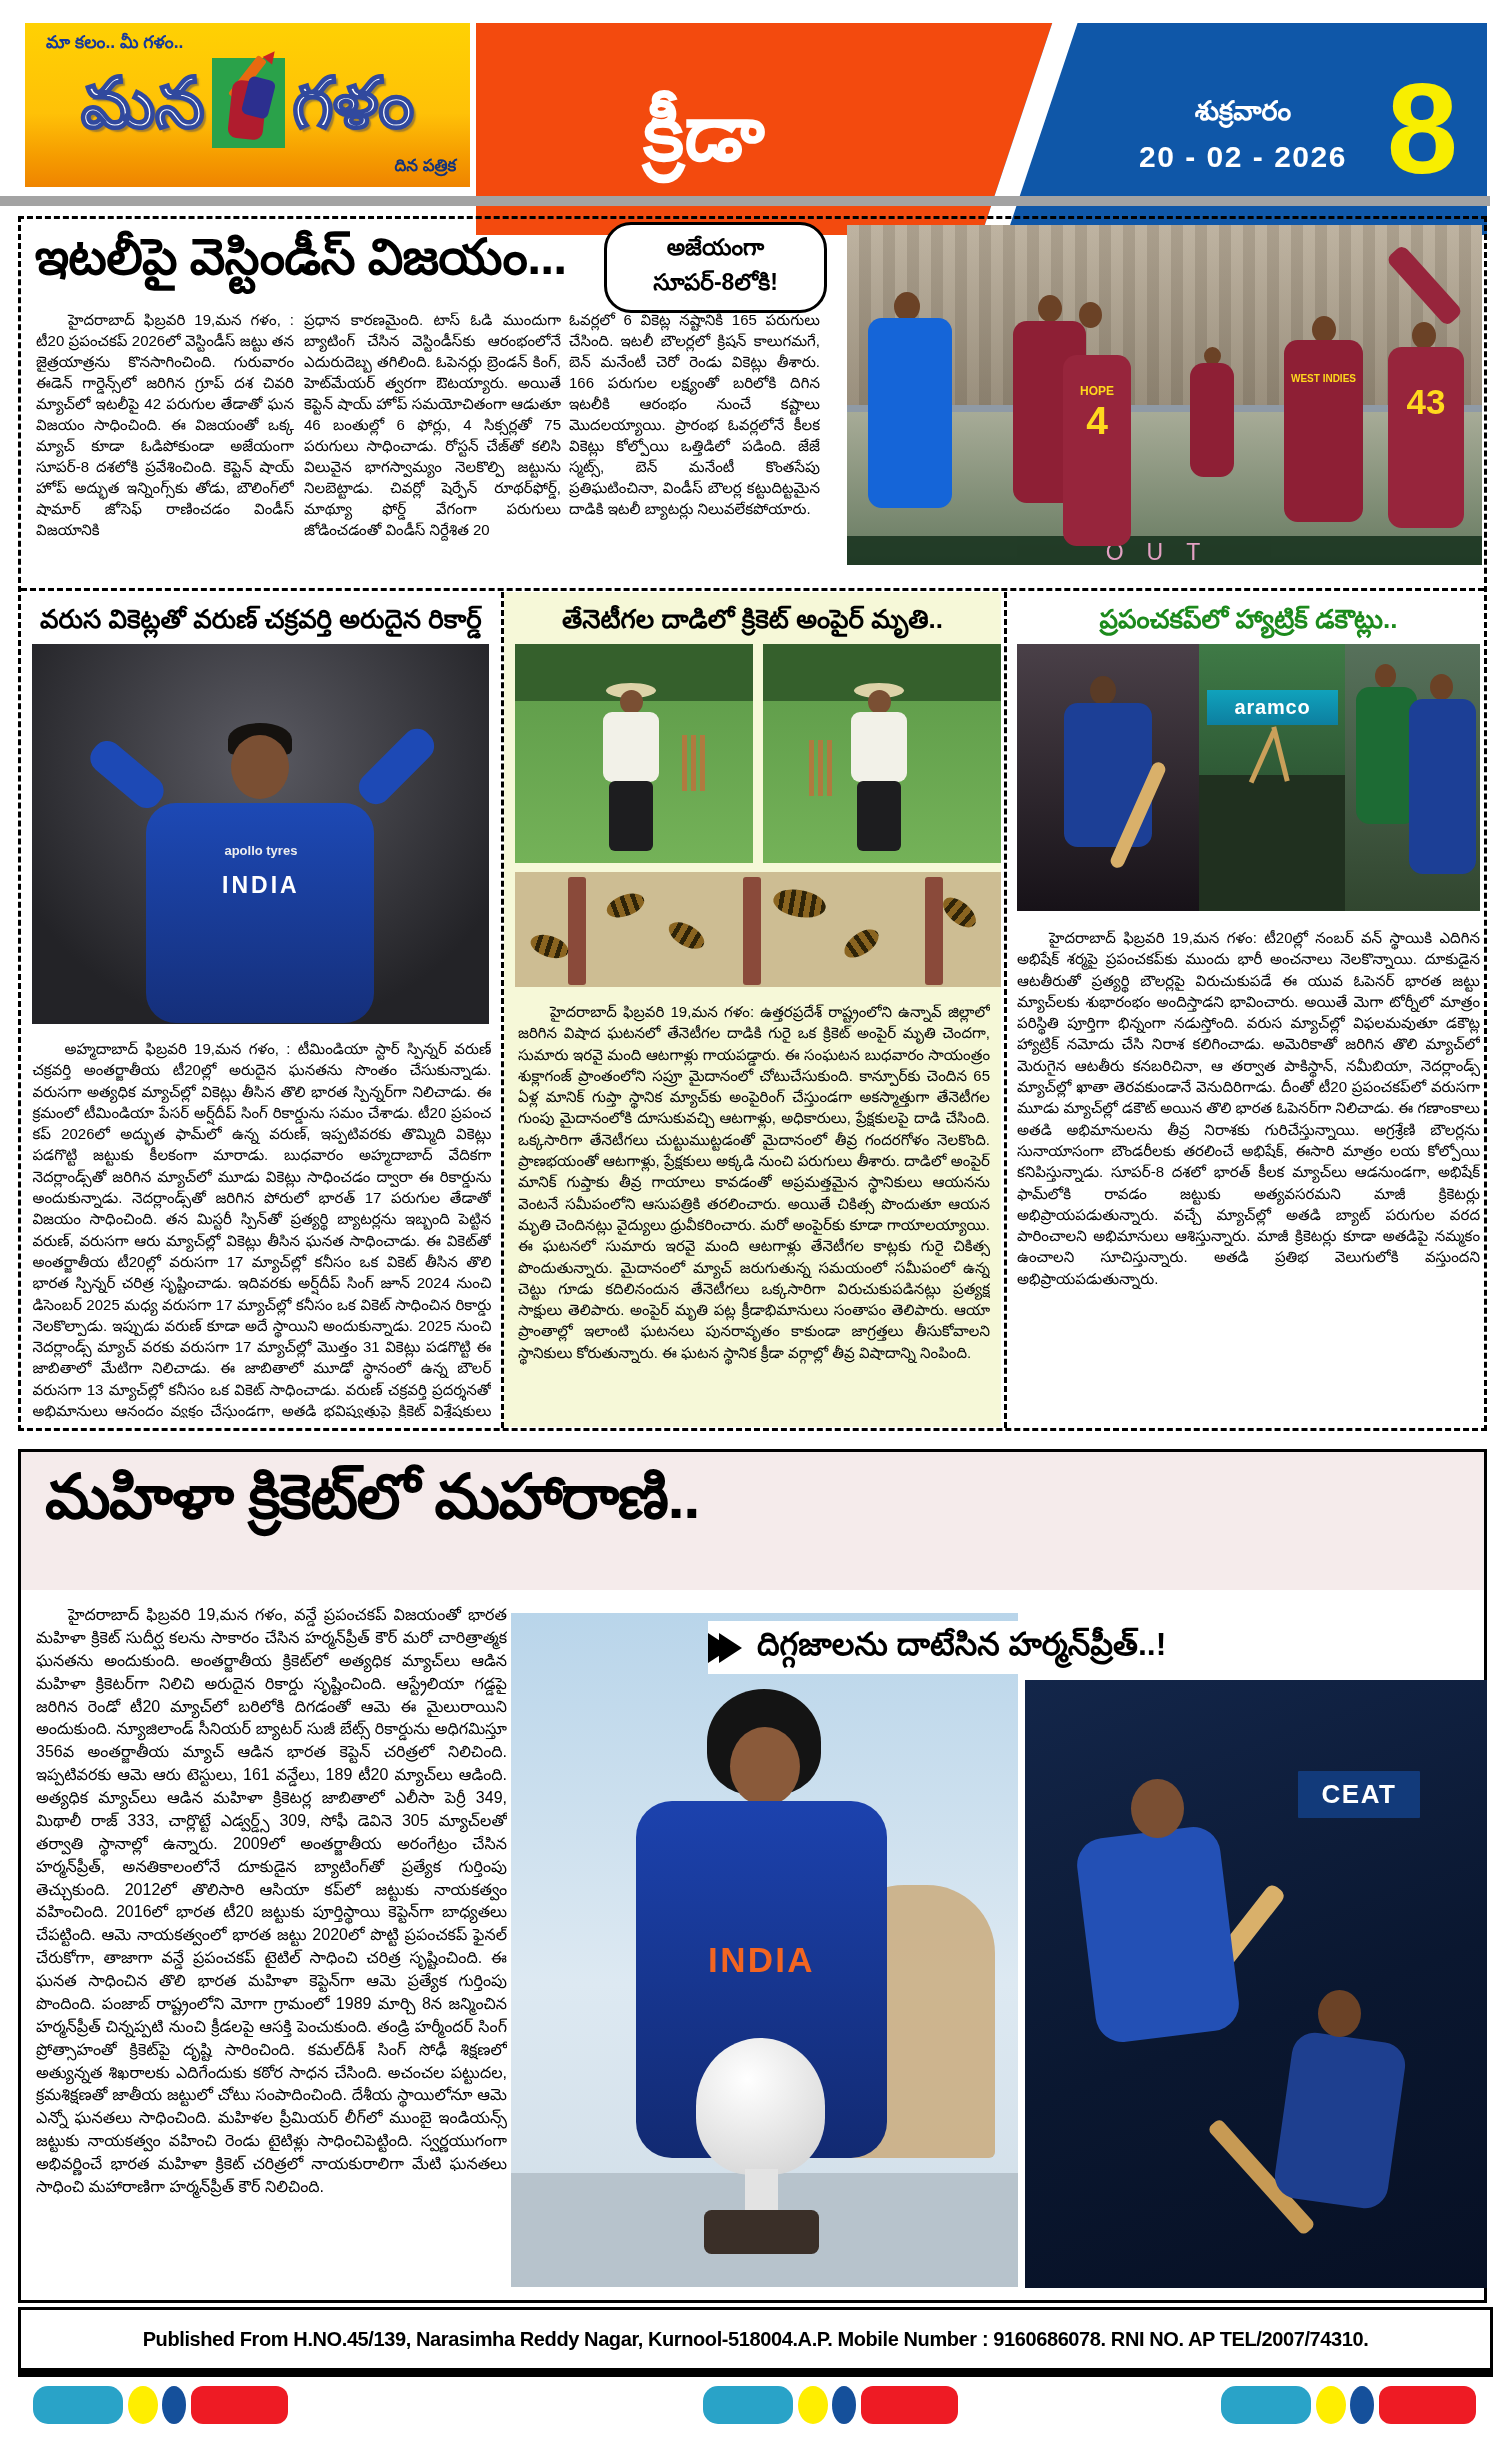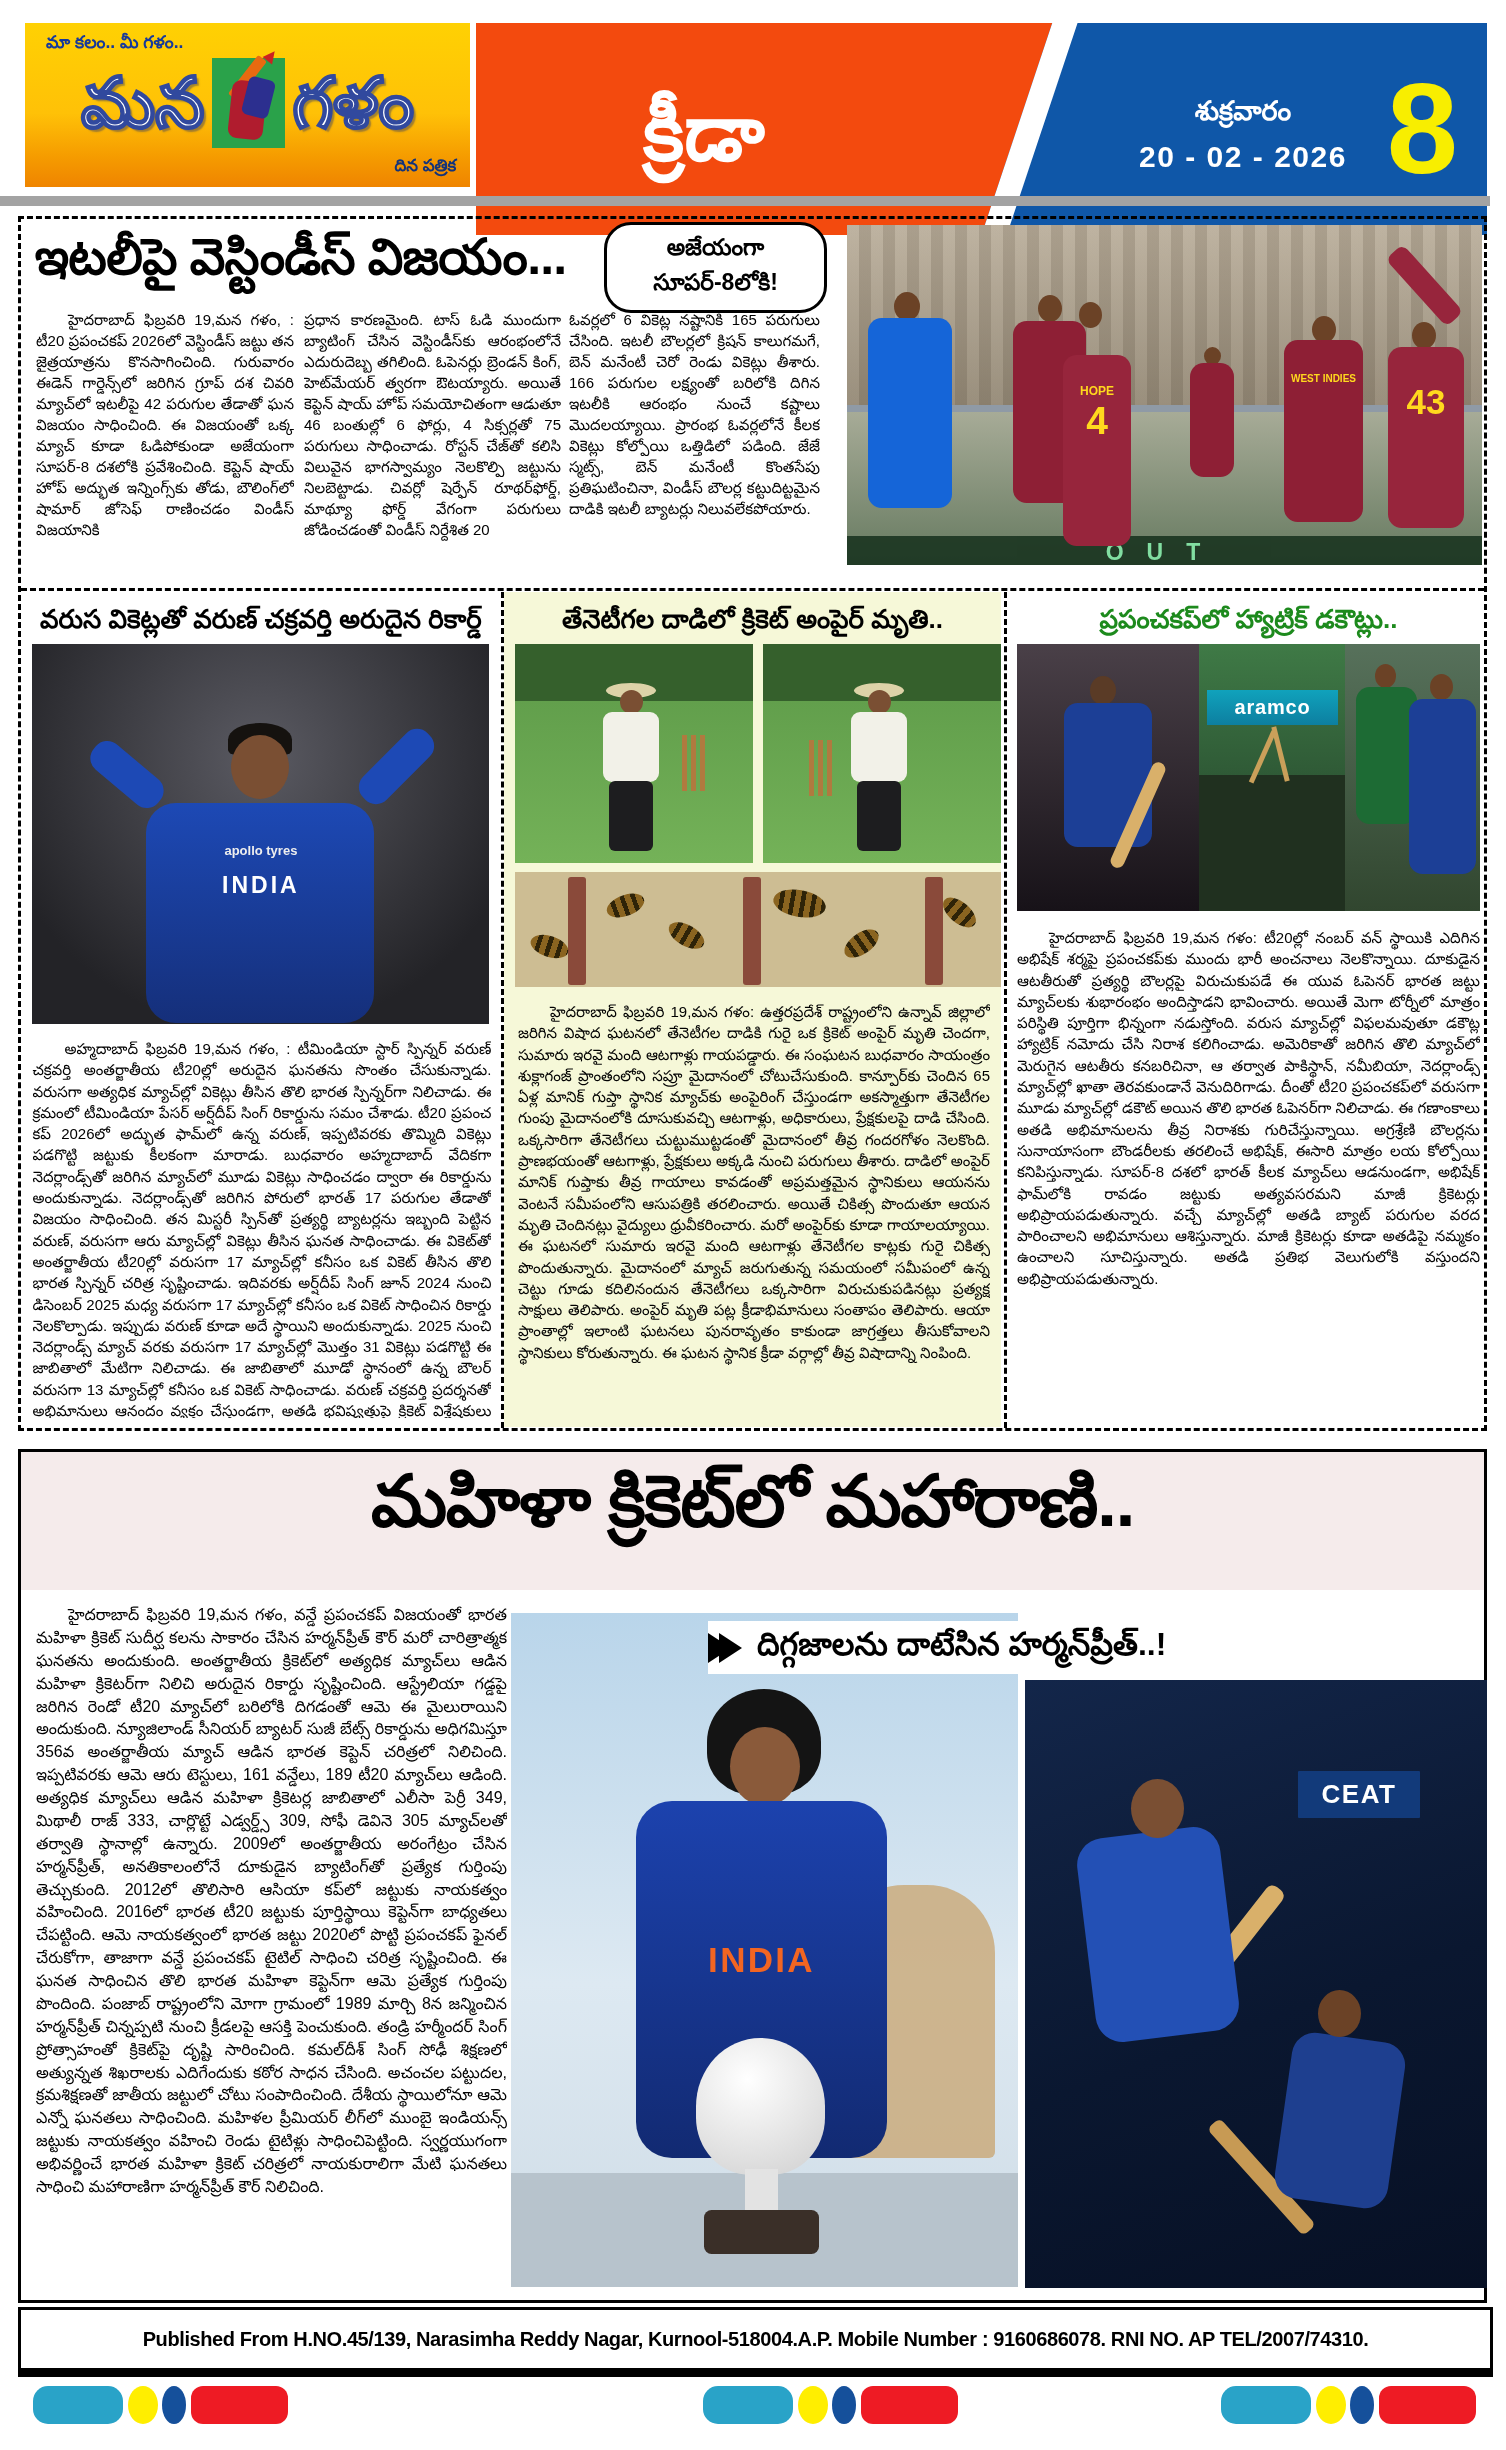--- a/index.html
+++ b/index.html
@@ -48,22 +48,22 @@
   .lead-col2{left:283px;top:90px;width:257px;height:257px;}
   .lead-col3{left:548px;top:90px;width:251px;height:257px;}
 
   
   .lead-photo{left:826px;top:6px;width:635px;height:340px;overflow:hidden;background:#c9c2b6;}
   .lp-crowd{position:absolute;inset:0 0 45% 0;
     background:repeating-linear-gradient(90deg,#d3ccc0 0 12px,#bdb5a8 12px 24px),
                linear-gradient(#e6e0d6,#b8b1a4);background-blend-mode:multiply;}
   .lp-rail{position:absolute;left:0;right:0;top:53%;height:9px;background:#8f9aa6;}
   .lp-field{position:absolute;inset:55% 0 0 0;background:linear-gradient(#a7ab97,#667a60);}
-  .lp-board{position:absolute;left:0;right:0;bottom:0;height:29px;background:#15301c;color:#86efac;
-    font-size:23px;font-weight:700;text-align:center;letter-spacing:23px;line-height:33px;opacity:.85;}
+  .lp-board{position:absolute;left:0;right:0;bottom:0;height:29px;background:#15301c;color:#f9a8d4;
+    font-size:23px;font-weight:400;text-align:center;letter-spacing:23px;line-height:33px;opacity:.85;}
   .head{position:absolute;border-radius:50%;background:#6b4226;}
   .torso{position:absolute;border-radius:13.7px;}
   .arm{position:absolute;border-radius:7.6px;}
   .jersey-num{position:absolute;color:#ffd81e;font-weight:800;text-align:center;}
   .jersey-name{position:absolute;color:#ffd81e;font-weight:700;text-align:center;}
 
   
   .divider-h{left:0;right:0;top:369px;border-top:3.8px dashed #000;}
   .divider-v{top:373px;bottom:0;border-left:3.8px dashed #000;}
   .mid-headline{font-size:26px;font-weight:800;line-height:1.15;text-align:center;}
@@ -96,22 +96,22 @@
   .dp-left{position:absolute;left:0;top:0;width:182px;height:267px;background:linear-gradient(#4a4048,#171218);}
   .dp-mid-top{position:absolute;left:182px;top:0;width:146px;height:131px;background:linear-gradient(#3f7a46,#2f5a36);}
   .dp-mid-bot{position:absolute;left:182px;top:131px;width:146px;height:137px;background:#20301f;}
   .dp-right{position:absolute;left:328px;top:0;width:135px;height:267px;background:linear-gradient(#57715b,#31462f);}
   .dp-board{position:absolute;left:190px;top:46px;width:131px;height:35px;background:linear-gradient(#10a2bc,#0d7fa0);
     color:#fff;font-size:20px;font-weight:800;text-align:center;line-height:35px;letter-spacing:0.8px;}
 
   
   .feature-box{left:18px;top:1449px;width:1469px;height:854px;border:3px solid #000;box-sizing:border-box;background:#fff;}
   .feature-head-bg{left:0;top:0;width:100%;height:138px;background:#f5ebeb;}
-  .feature-headline{left:0;right:0;top:12px;text-align:center;font-size:72px;font-weight:800;
-    line-height:1.05;letter-spacing:-1.5px;}
+  .feature-headline{left:0;right:0;top:12px;font-size:62px;font-weight:800;
+    line-height:1.05;letter-spacing:-1.5px;padding-left:24px;}
   .feature-body{left:15px;top:152px;width:471px;height:680px;font-size:16px;line-height:1.43;
     text-align:justify;overflow:hidden;}
   .feature-subhead{left:687px;top:169px;width:636px;height:53px;background:#fff;display:flex;
     align-items:center;gap:15px;}
   .feature-subhead-text{font-size:32px;font-weight:800;}
   .tri{width:0;height:0;border-top:15px solid transparent;border-bottom:15px solid transparent;border-left:23px solid #000;}
   .tri+.tri{margin-left:-12px;}
 
   .trophy-photo{left:490px;top:161px;width:507px;height:674px;overflow:hidden;
     background:linear-gradient(#b9d5ea 0%,#dde9f2 55%,#cfdce6 100%);}

